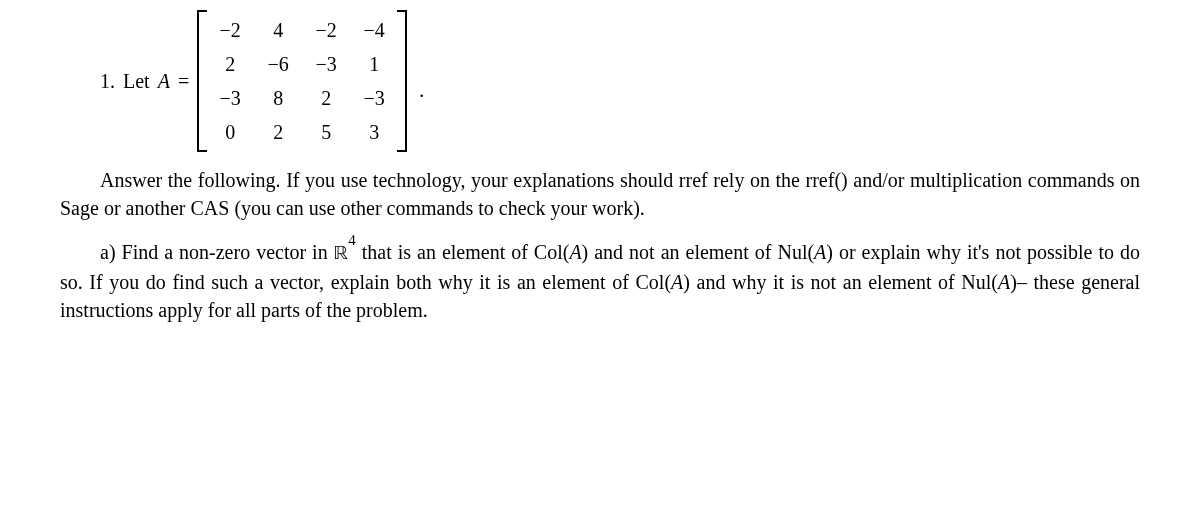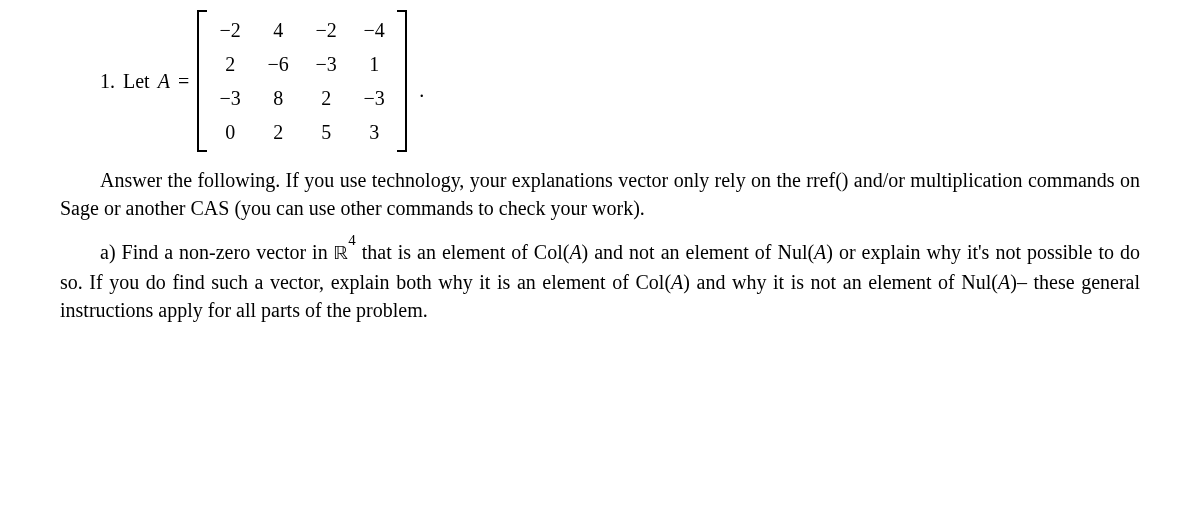--- a/index.html
+++ b/index.html
@@ -98,19 +98,19 @@
       <span>2</span>
       <span>5</span>
       <span>3</span>
     </div>
     <div class="bracket bracket-right"></div>
   </div>
   <span class="period">.</span>
 </div>
 
 <p class="paragraph">
-  <span>Answer the following. If you use technology, your explanations vector only rely on the rref() and/or multiplication commands on Sage or another CAS (you can use other commands to check your work).</span>
+  <span>Answer the following. If you use technology, your explanations should rref rely on the rref() and/or multiplication commands on Sage or another CAS (you can use other commands to check your work).</span>
 </p>
 
 <p class="paragraph">
   <span>a)</span>
   <span>Find a non-zero vector in </span><span class="blackboard">ℝ</span><sup>4</sup><span> that is an element of Col(</span><span class="math-it">A</span><span>) and not an element of Nul(</span><span class="math-it">A</span><span>) or explain why it's not possible to do so. If you do find such a vector, explain both why it is an element of Col(</span><span class="math-it">A</span><span>) and why it is not an element of Nul(</span><span class="math-it">A</span><span>)– these general instructions apply for all parts of the problem.</span>
 </p>
 
 </body></html>

